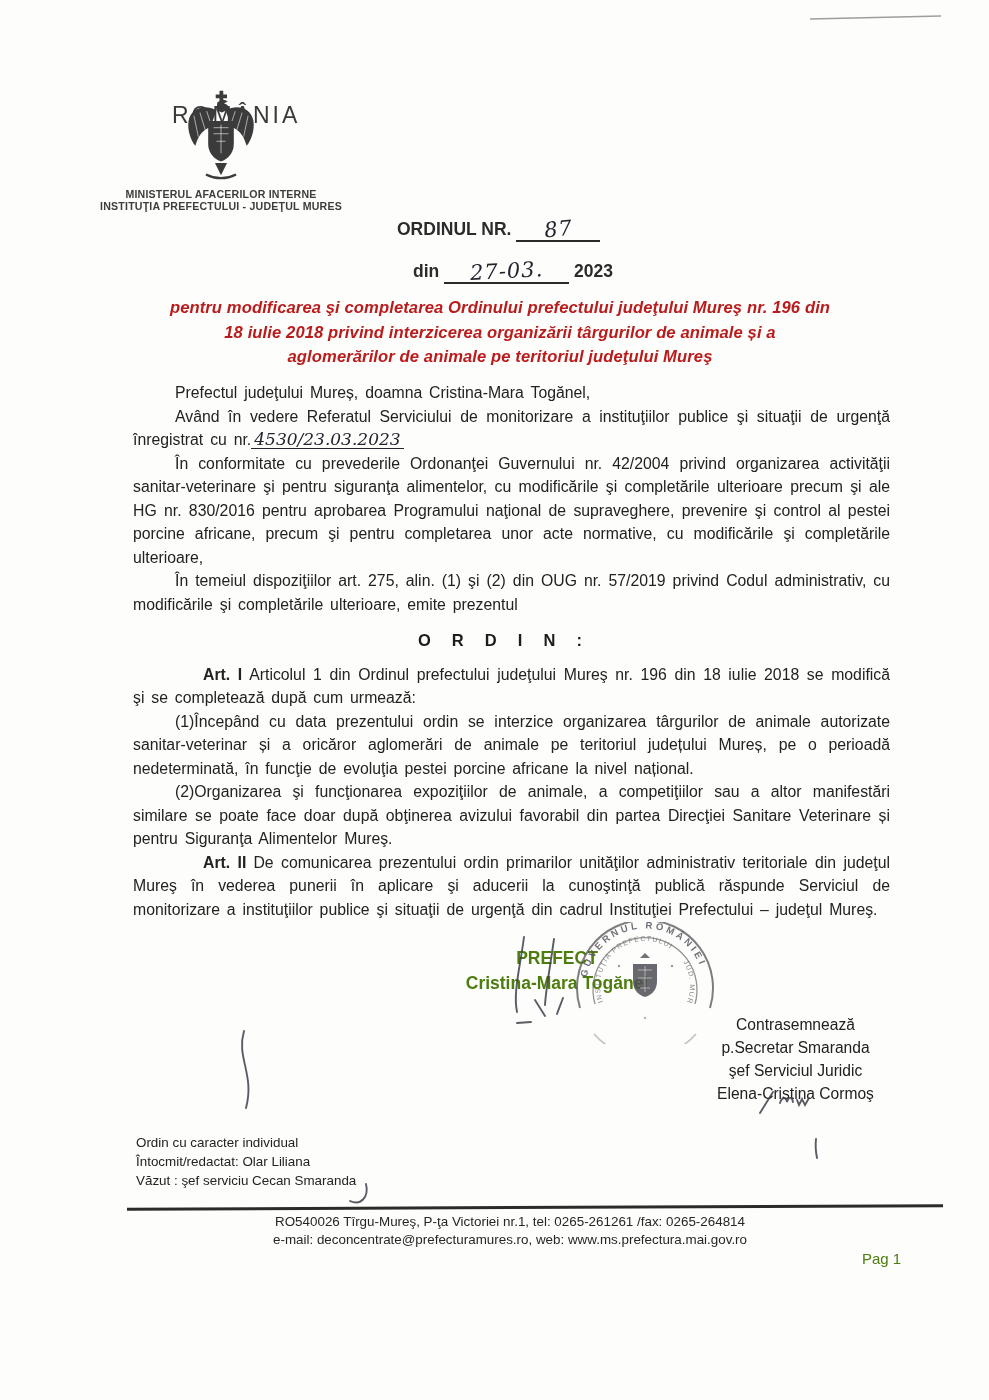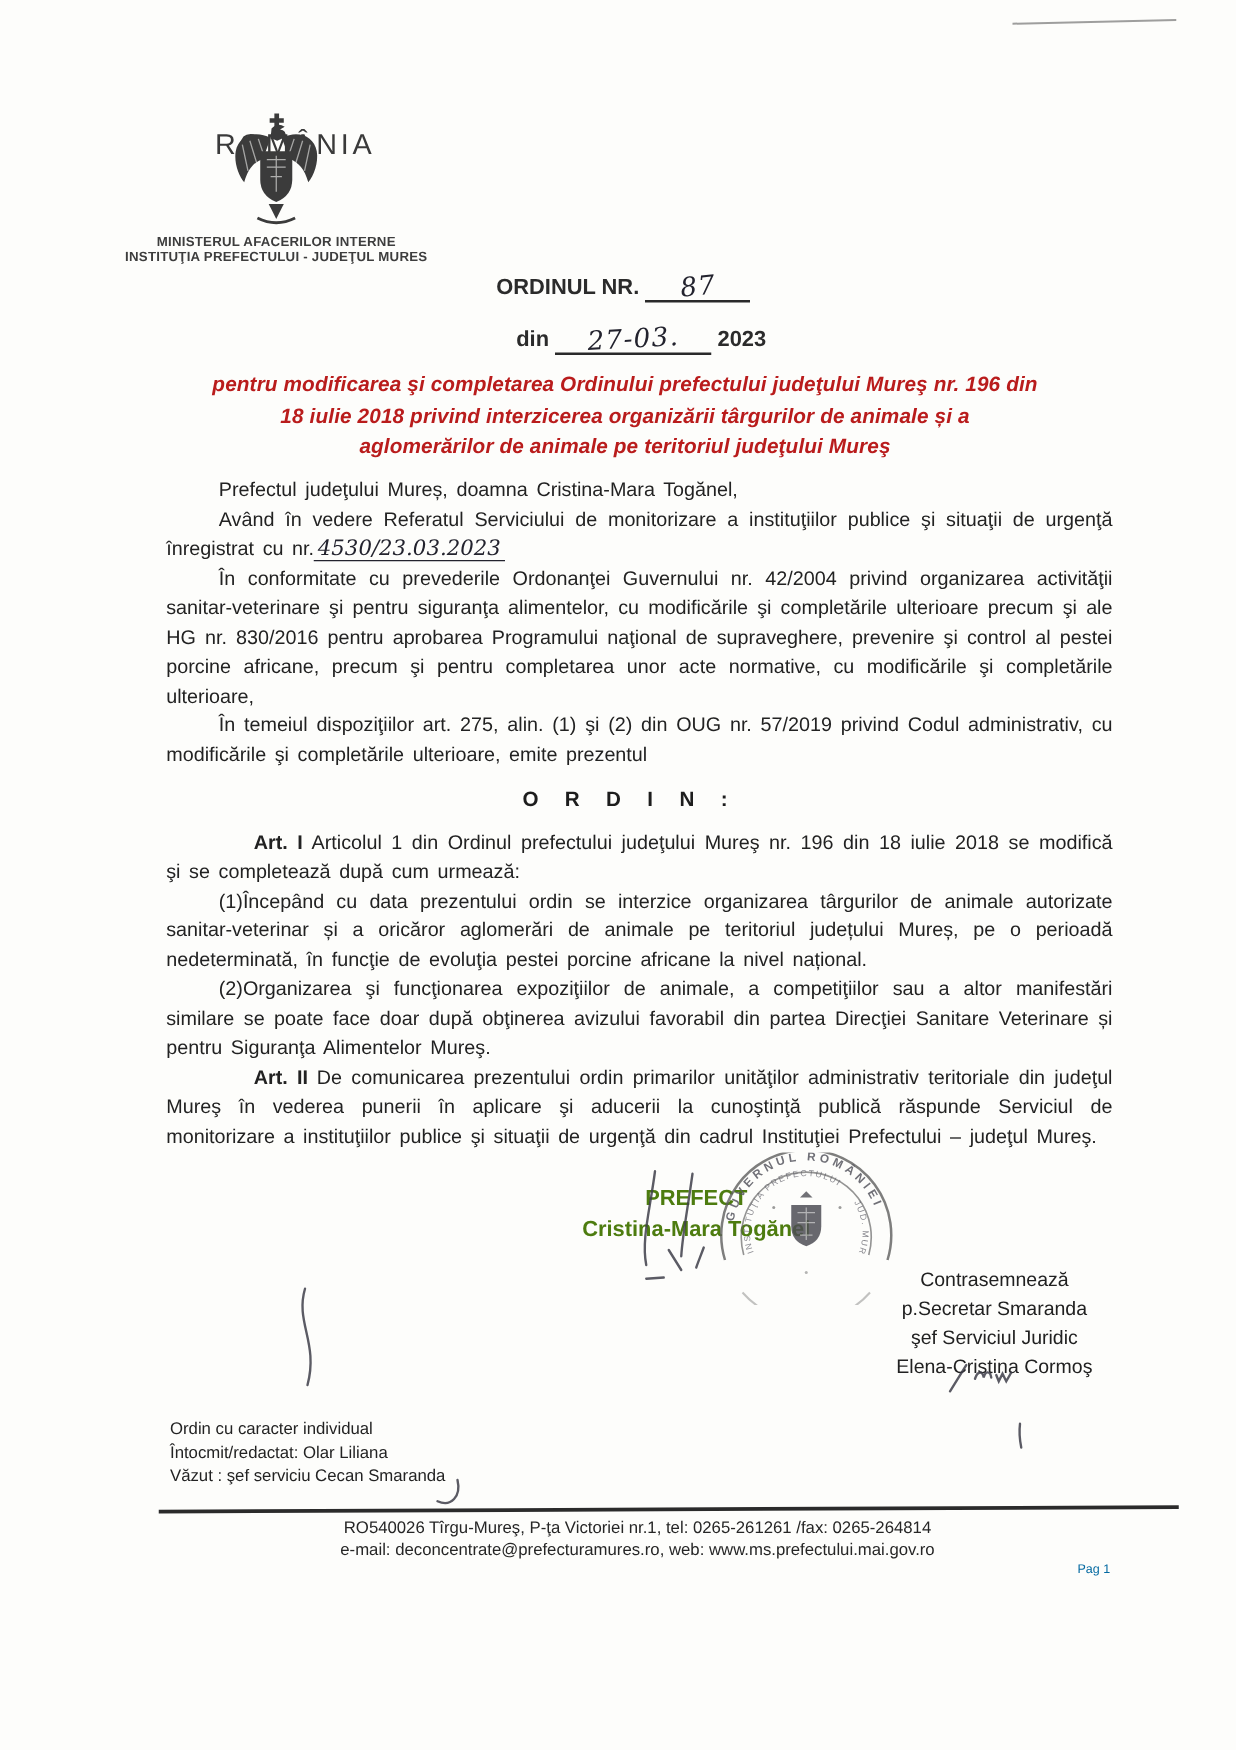--- a/index.html
+++ b/index.html
@@ -33,21 +33,21 @@
   
   .sigblock{text-align:center;font-weight:bold;font-size:17.5px;line-height:24.5px;color:#4d7c0f;}
   .cblock{text-align:center;font-size:15.6px;line-height:23px;color:#212121;}
   .notes{font-size:13.4px;line-height:18.5px;color:#232323;}
   .notes div{margin-bottom:.5px;}
   
   .footer-rule{left:127px;top:1206px;width:816px;height:3px;background:#2b2b2b;
     transform:rotate(-.25deg);}
   .footer-text{left:150px;top:1213px;width:720px;text-align:center;
     font-size:13.4px;line-height:17.5px;color:#262626;}
-  .pagenum{left:862px;top:1250px;font-size:10px;color:#0369a1;}
+  .pagenum{left:862px;top:1250px;font-size:15px;color:#4d7c0f;}
   svg{display:block;}
   .overlay{left:0;top:0;pointer-events:none;z-index:6;}
 </style>
 </head>
 <body>
 
 <div class="page">
 
   <div class="abs country" style="left:172px;top:62px;margin-top:40px;">ROMÂNIA</div>
 
@@ -147,21 +147,21 @@
 
   <div class="abs notes" style="left:136px;top:1134px;">
     <div>Ordin cu caracter individual</div>
     <div>Întocmit/redactat: Olar Liliana</div>
     <div>Văzut : şef serviciu Cecan Smaranda</div>
   </div>
 
   <div class="abs footer-rule"></div>
   <div class="abs footer-text">
     <div>RO540026 Tîrgu-Mureş, P-ţa Victoriei nr.1, tel: 0265-261261 /fax: 0265-264814</div>
-    <div>e-mail: deconcentrate@prefecturamures.ro, web: www.ms.prefectului.mai.gov.ro</div>
+    <div>e-mail: deconcentrate@prefecturamures.ro, web: www.ms.prefectura.mai.gov.ro</div>
   </div>
   <div class="abs pagenum">Pag 1</div>
 
   <svg class="abs overlay" width="989" height="1400" viewBox="0 0 989 1400" aria-hidden="true">
     <g fill="none" stroke="#3f3f4a" stroke-width="1.9" stroke-linecap="round" opacity=".85">
       <path d="M524,937 C520,968 513,992 517,1012"></path>
       <path d="M554,939 C550,968 546,988 545,1005"></path>
       <path d="M535,1000 L545,1016"></path>
       <path d="M563,998 C560,1006 558,1011 557,1014"></path>
       <path d="M517,1023 L531,1022"></path>

